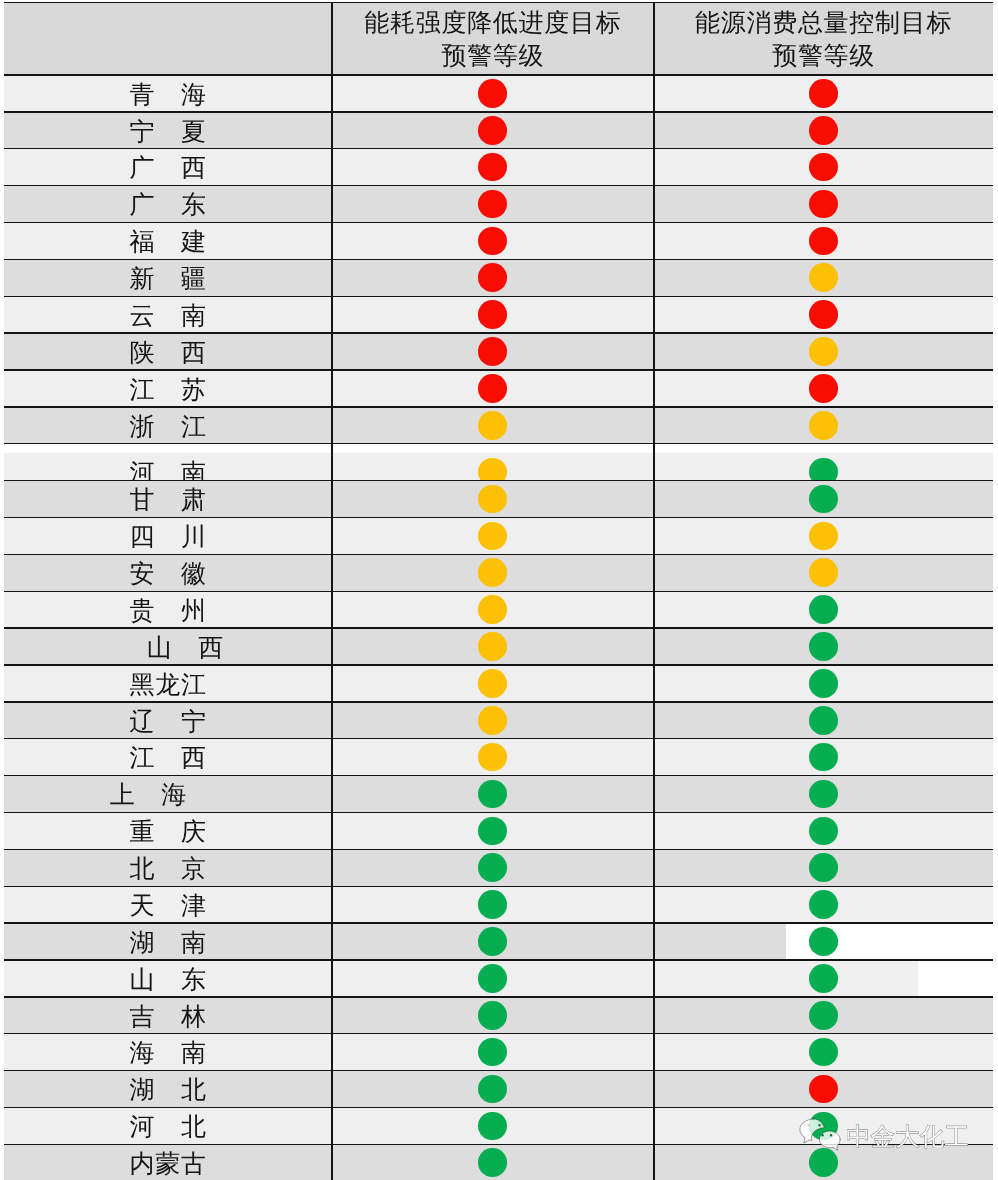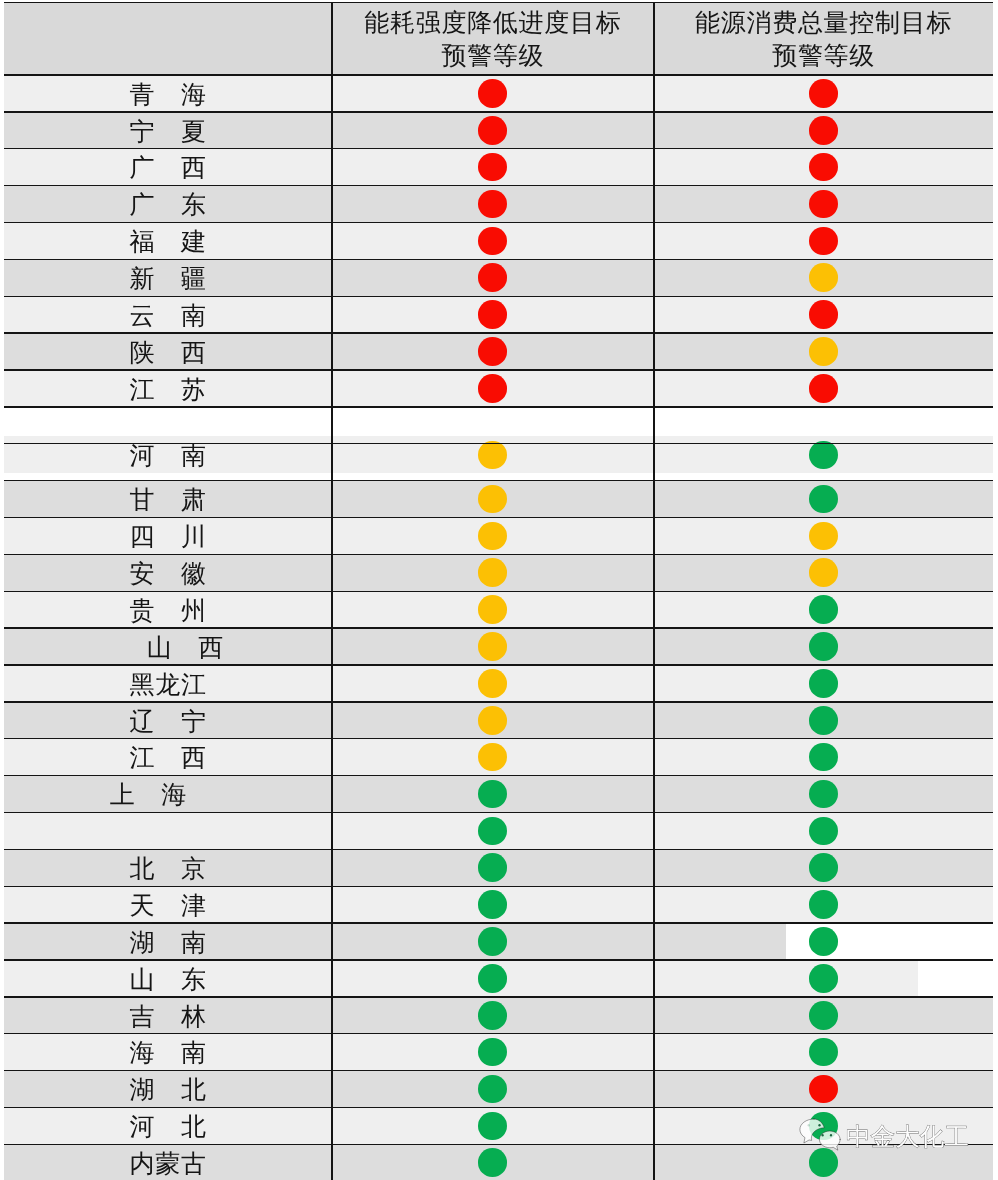--- a/index.html
+++ b/index.html
@@ -141,21 +141,32 @@
   <div class="cell" style="left:0px;top:0px;width:327.5px;height:36.875px">
         <div class="rgn" style="top:8.1375px">江　苏</div>
       </div>
   <div class="cell" style="left:327.5px;top:0px;width:322px;height:36.875px">
         <div class="dot red" style="left: 146.7px; top: 4.5375px; background: rgb(249, 12, 2);"></div>
       </div>
   <div class="cell" style="left:649.5px;top:0px;width:339.5px;height:36.875px">
         <div class="dot red" style="left: 155.45px; top: 4.5375px; background: rgb(249, 12, 2);"></div>
       </div>
 </div>
-<div class="row odd-row" style="left:4px;top:436px;width:989px;height:36.875px">
+<div class="row even-row" style="left:4px;top:406.375px;width:989px;height:36.875px">
+  <div class="cell" style="left:0px;top:0px;width:327.5px;height:36.875px">
+        <div class="rgn" style="top:8.1375px">浙　江</div>
+      </div>
+  <div class="cell" style="left:327.5px;top:0px;width:322px;height:36.875px">
+        <div class="dot yellow" style="left: 146.7px; top: 4.5375px; background: rgb(252, 192, 4);"></div>
+      </div>
+  <div class="cell" style="left:649.5px;top:0px;width:339.5px;height:36.875px">
+        <div class="dot yellow" style="left: 155.45px; top: 4.5375px; background: rgb(252, 192, 4);"></div>
+      </div>
+</div>
+<div class="row odd-row" style="left:4px;top:453px;width:989px;height:36.875px">
   <div class="cell" style="left:0px;top:0px;width:327.5px;height:36.875px">
         <div class="rgn" style="top:8.1375px">河　南</div>
       </div>
   <div class="cell" style="left:327.5px;top:0px;width:322px;height:36.875px">
         <div class="dot yellow" style="left: 146.7px; top: 4.5375px; background: rgb(252, 192, 4);"></div>
       </div>
   <div class="cell" style="left:649.5px;top:0px;width:339.5px;height:36.875px">
         <div class="dot green" style="left: 155.45px; top: 4.5375px; background: rgb(6, 173, 81);"></div>
       </div>
 </div>
@@ -252,20 +263,23 @@
         <div class="rgn" style="top:8.1375px">上　海</div>
       </div>
   <div class="cell" style="left:327.5px;top:0px;width:322px;height:36.875px">
         <div class="dot green" style="left: 146.7px; top: 4.5375px; background: rgb(6, 173, 81);"></div>
       </div>
   <div class="cell" style="left:649.5px;top:0px;width:339.5px;height:36.875px">
         <div class="dot green" style="left: 155.45px; top: 4.5375px; background: rgb(6, 173, 81);"></div>
       </div>
 </div>
 <div class="row odd-row" style="left:4px;top:812px;width:989px;height:36.875px">
+  <div class="cell" style="left:0px;top:0px;width:327.5px;height:36.875px">
+        <div class="rgn" style="top:8.1375px">重　庆</div>
+      </div>
   <div class="cell" style="left:327.5px;top:0px;width:322px;height:36.875px">
         <div class="dot green" style="left: 146.7px; top: 4.5375px; background: rgb(6, 173, 81);"></div>
       </div>
   <div class="cell" style="left:649.5px;top:0px;width:339.5px;height:36.875px">
         <div class="dot green" style="left: 155.45px; top: 4.5375px; background: rgb(6, 173, 81);"></div>
       </div>
 </div>
 <div class="row even-row" style="left:4px;top:848.875px;width:989px;height:36.875px">
   <div class="cell" style="left:0px;top:0px;width:327.5px;height:36.875px">
         <div class="rgn" style="top:8.1375px">北　京</div>

